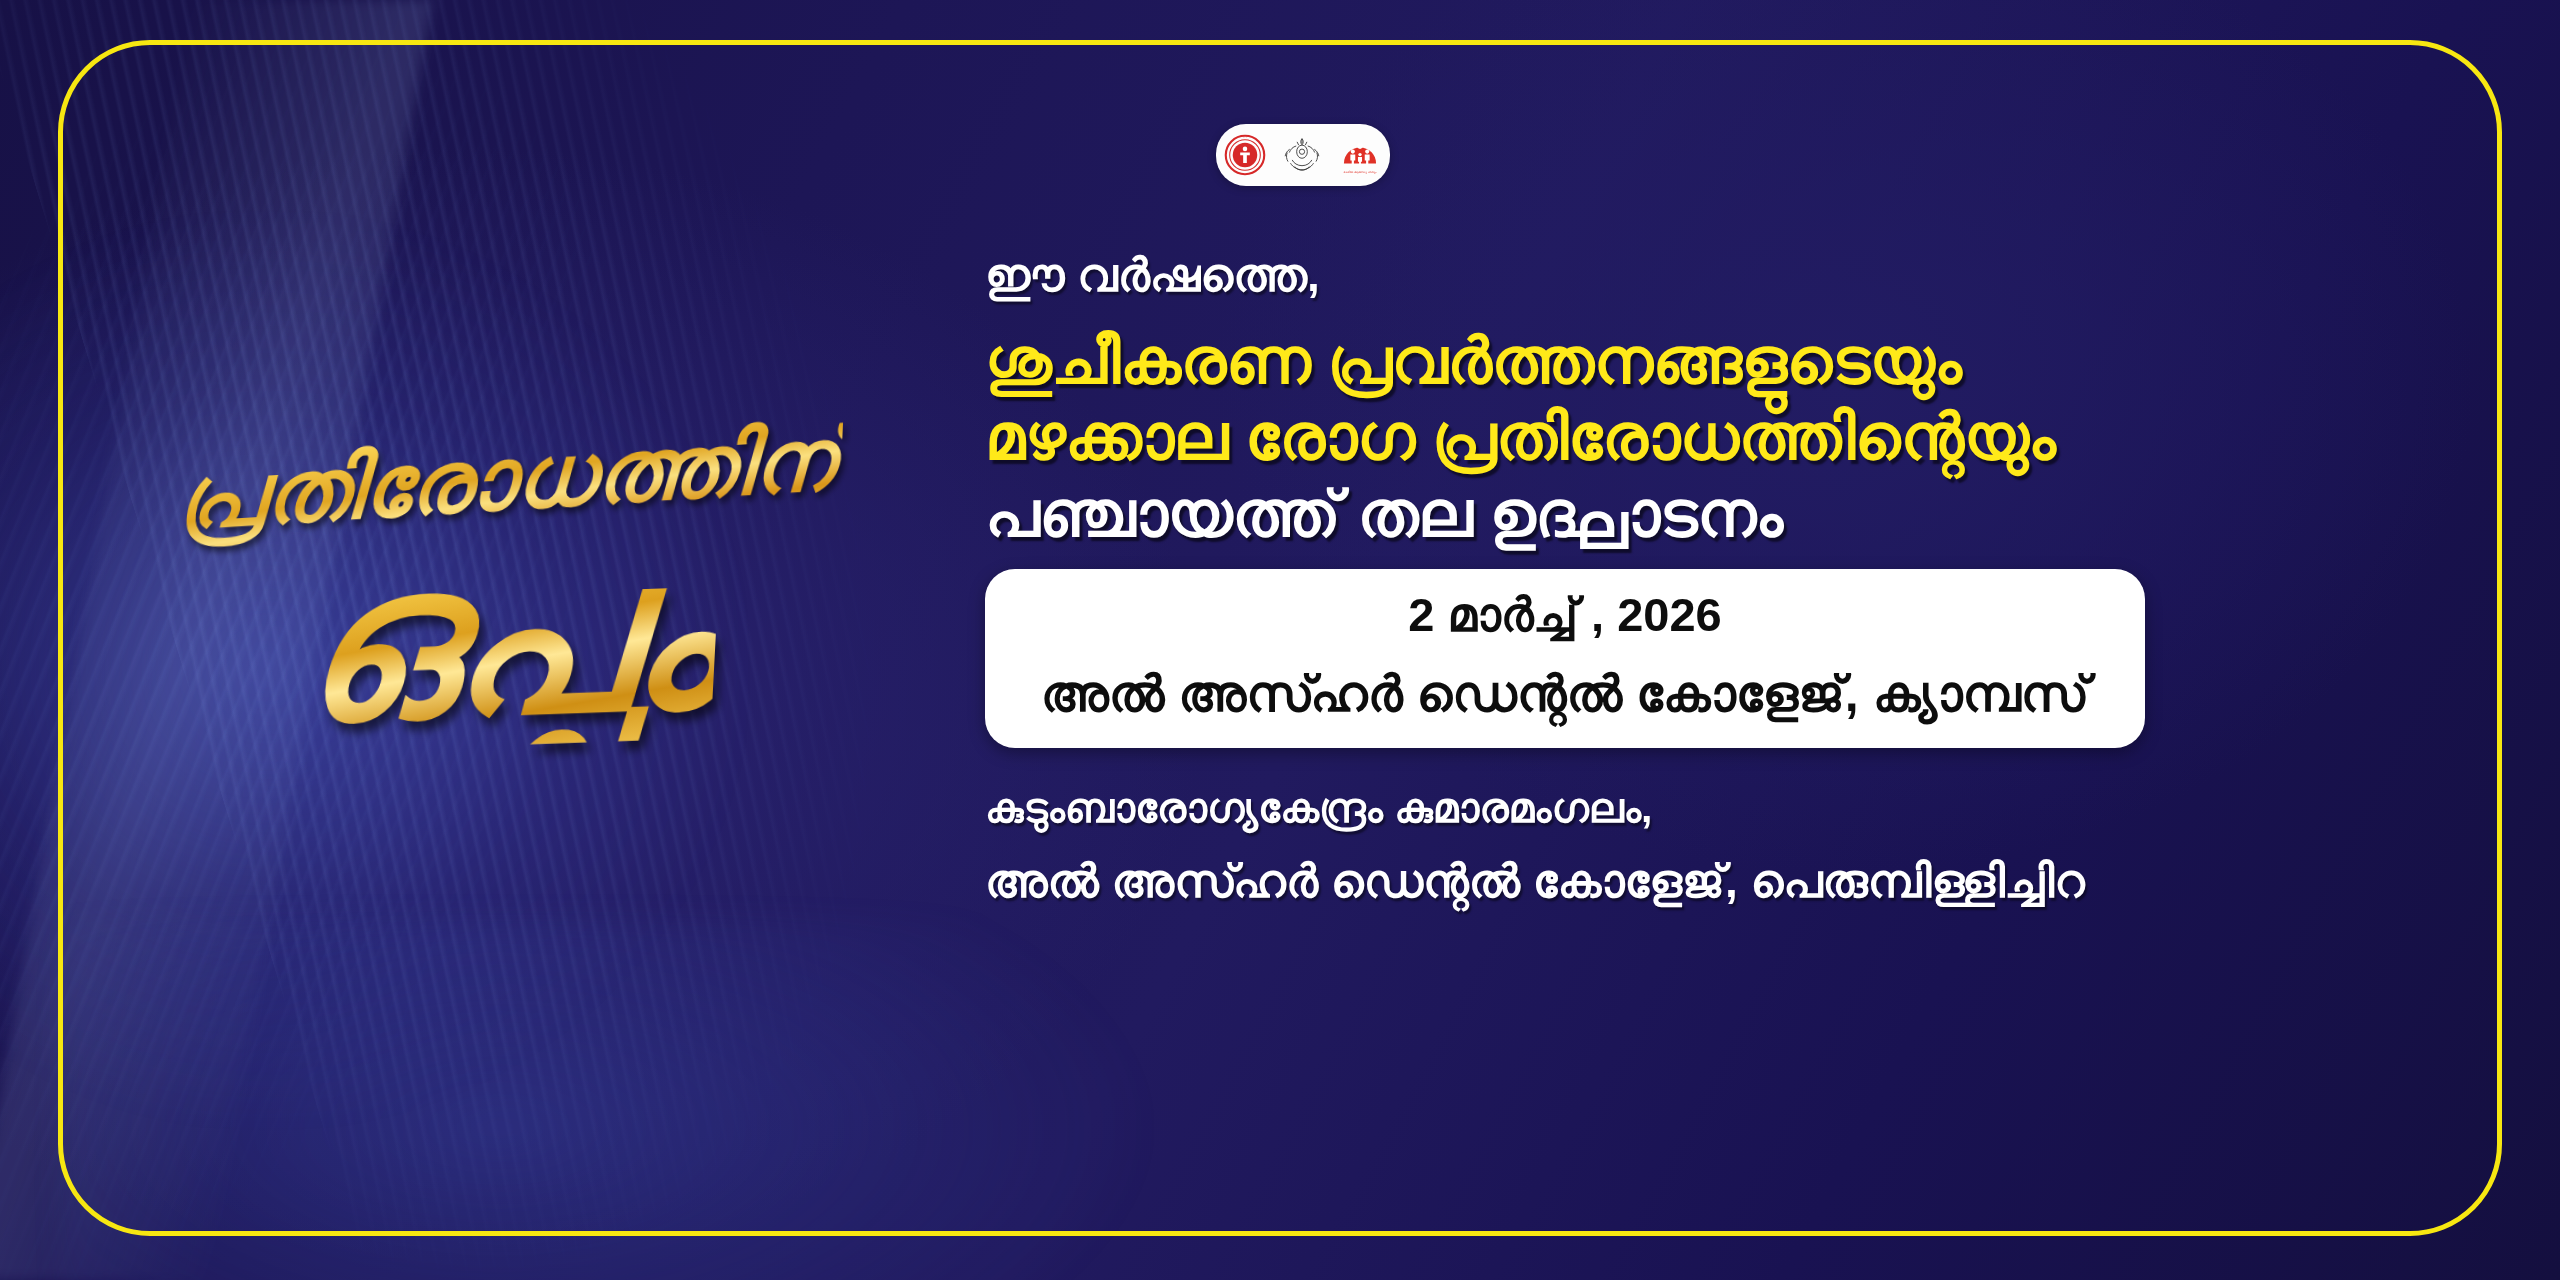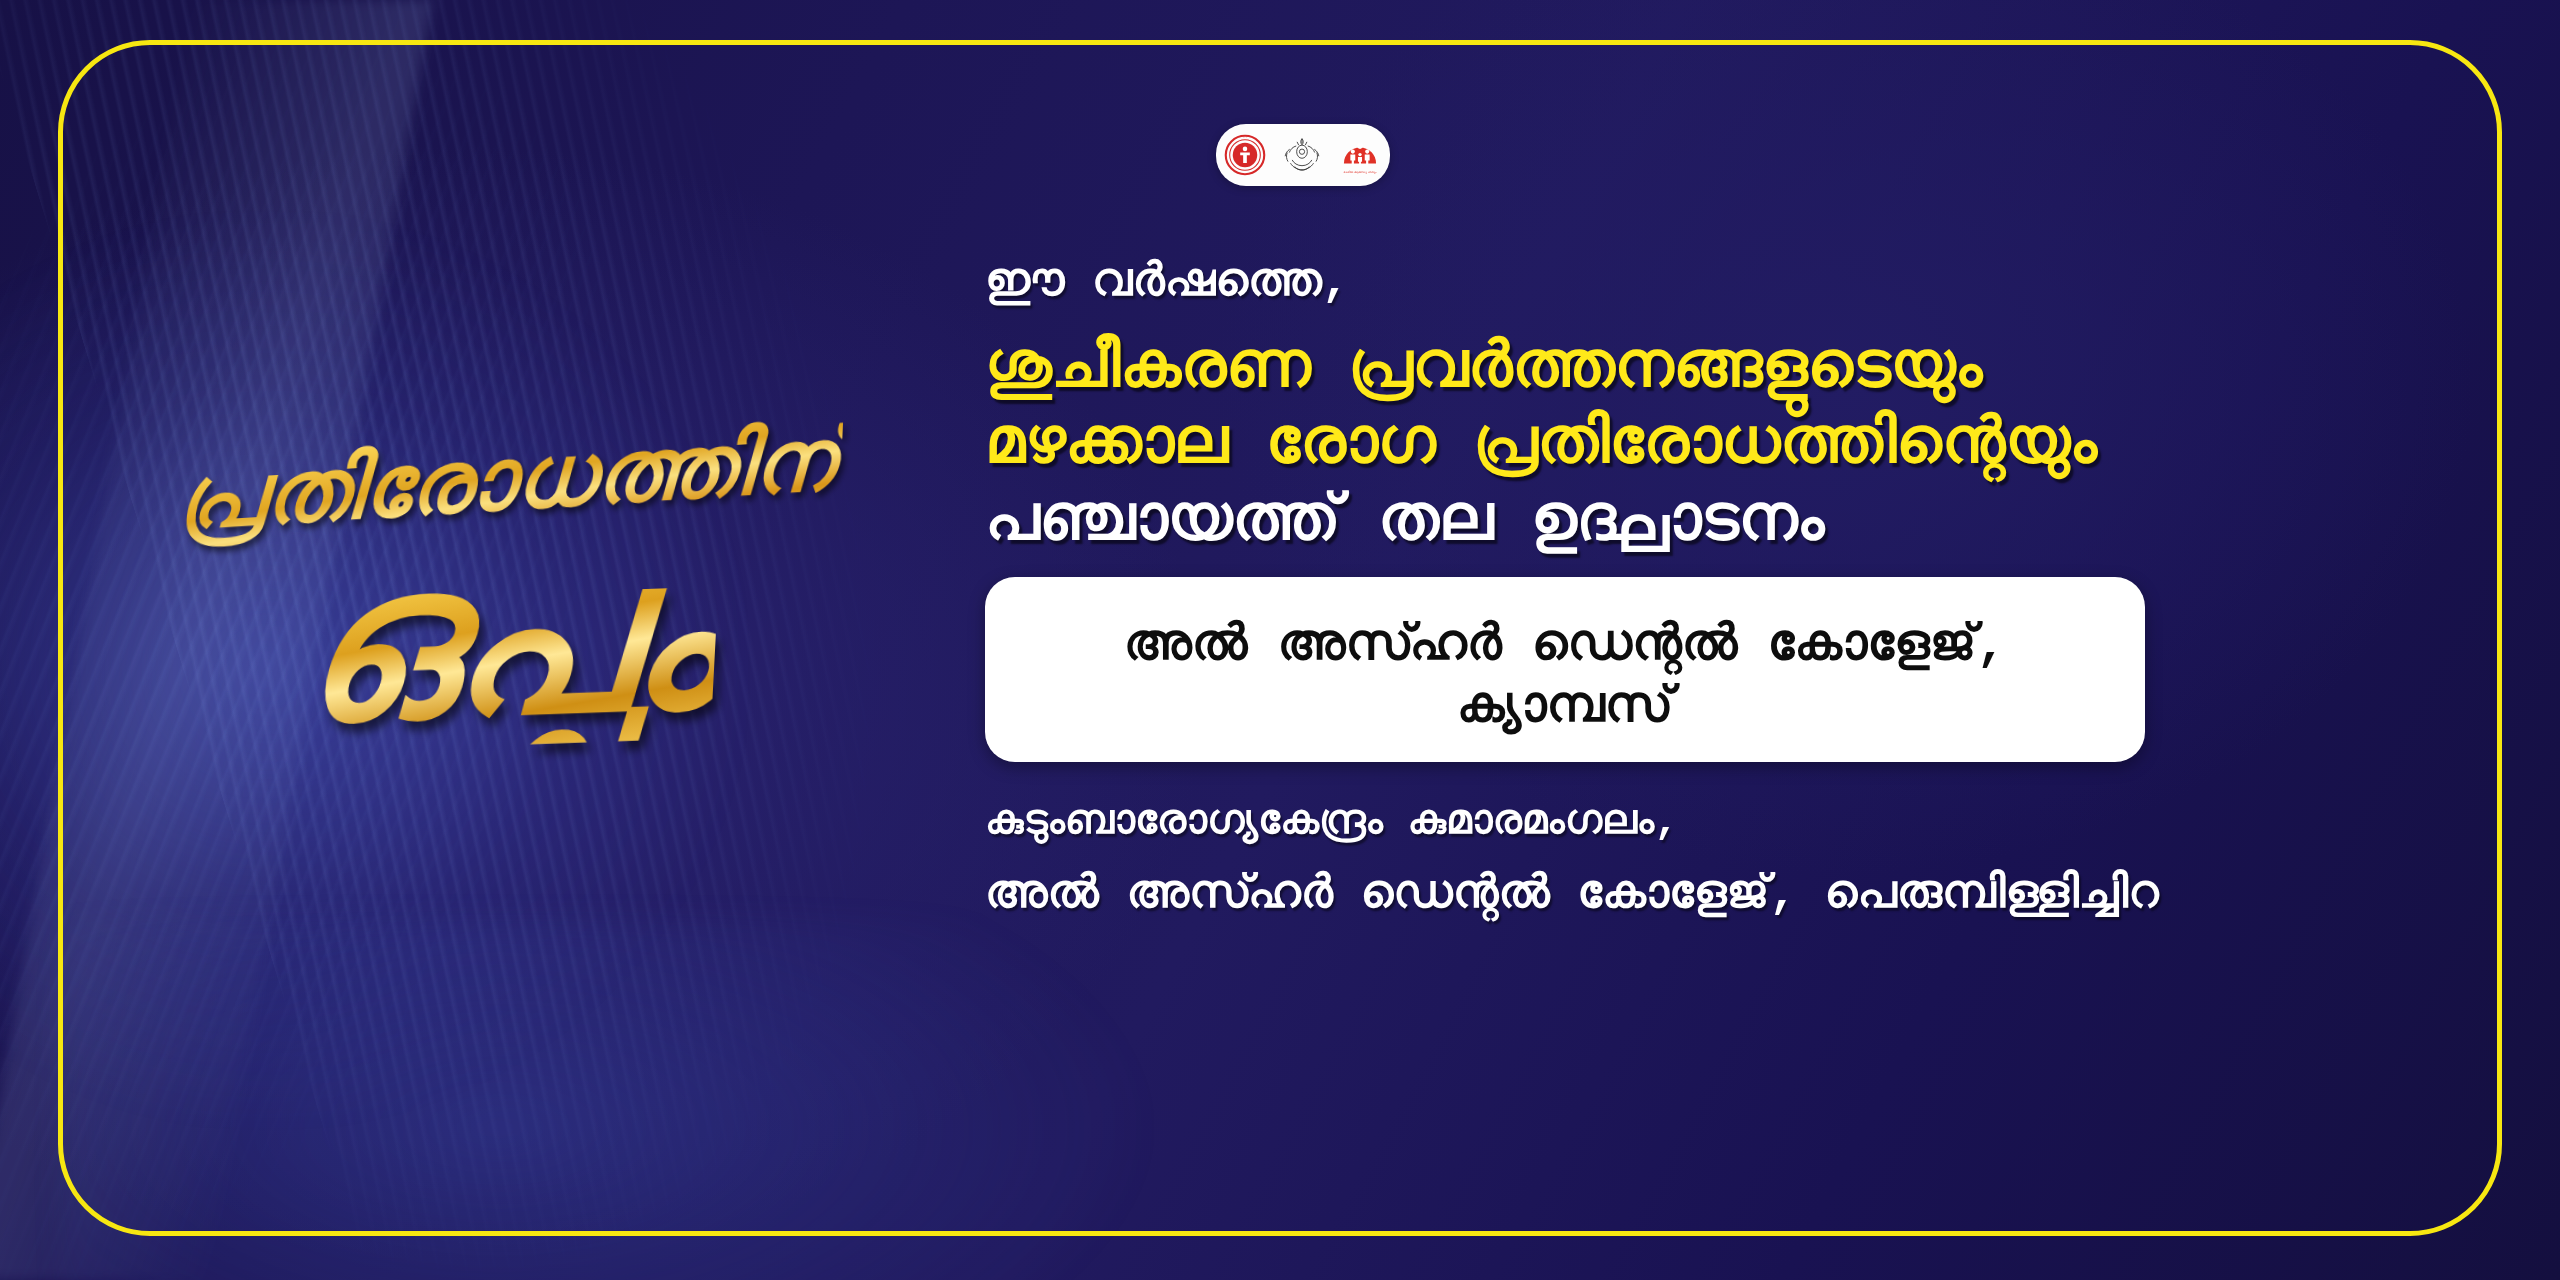--- a/index.html
+++ b/index.html
@@ -93,21 +93,21 @@
     font-size:212px;font-weight:700;font-style:italic;letter-spacing:-4px;line-height:.98;
     transform:rotate(-2deg) skewX(-5deg);
     background:linear-gradient(172deg,#fff3bd 0%,#f6cd4b 20%,#dda01e 44%,#ffe896 58%,#cf8f14 78%,#f2c751 100%);
     -webkit-background-clip:text;background-clip:text;color:transparent;
     -webkit-text-fill-color:transparent;
     filter:drop-shadow(5px 9px 5px rgba(0,0,0,.55));
     white-space:nowrap;
   }
 
   
-  .content{position:absolute;left:985px;top:258px;width:1480px;font-family:Liberation Mono, monospace;}
+  .content{position:absolute;left:985px;top:250px;width:1480px;}
 
   .kicker{
     color:#ffffff;font-size:46px;font-weight:700;line-height:1.1;
     text-shadow:2px 3px 2px rgba(0,0,0,.45);margin-bottom:22px;
   }
 
   .head-yellow{
     color:#ffe919;font-size:64px;font-weight:700;line-height:1.2;
     text-shadow:3px 4px 2px rgba(0,0,0,.55);letter-spacing:-.5px;
     white-space:nowrap;
@@ -201,20 +201,21 @@
   </div>
 
   <div class="content">
     <div class="kicker">ഈ വർഷത്തെ,</div>
 
     <div class="head-yellow">ശുചീകരണ പ്രവർത്തനങ്ങളുടെയും</div>
     <div class="head-yellow">മഴക്കാല രോഗ പ്രതിരോധത്തിന്റെയും</div>
     <div class="head-white">പഞ്ചായത്ത് തല ഉദ്ഘാടനം</div>
 
     <div class="venue-card">
+      <div class="venue-date">2 മാർച്ച് , 2026</div>
       <div class="venue-place">അൽ അസ്ഹർ ഡെന്റൽ കോളേജ്, ക്യാമ്പസ്</div>
     </div>
 
     <div class="org">
       <div class="org-line">കുടുംബാരോഗ്യകേന്ദ്രം കുമാരമംഗലം,</div>
       <div class="org-final">അൽ അസ്ഹർ ഡെന്റൽ കോളേജ്, പെരുമ്പിള്ളിച്ചിറ</div>
     </div>
   </div>
 
 </div>

